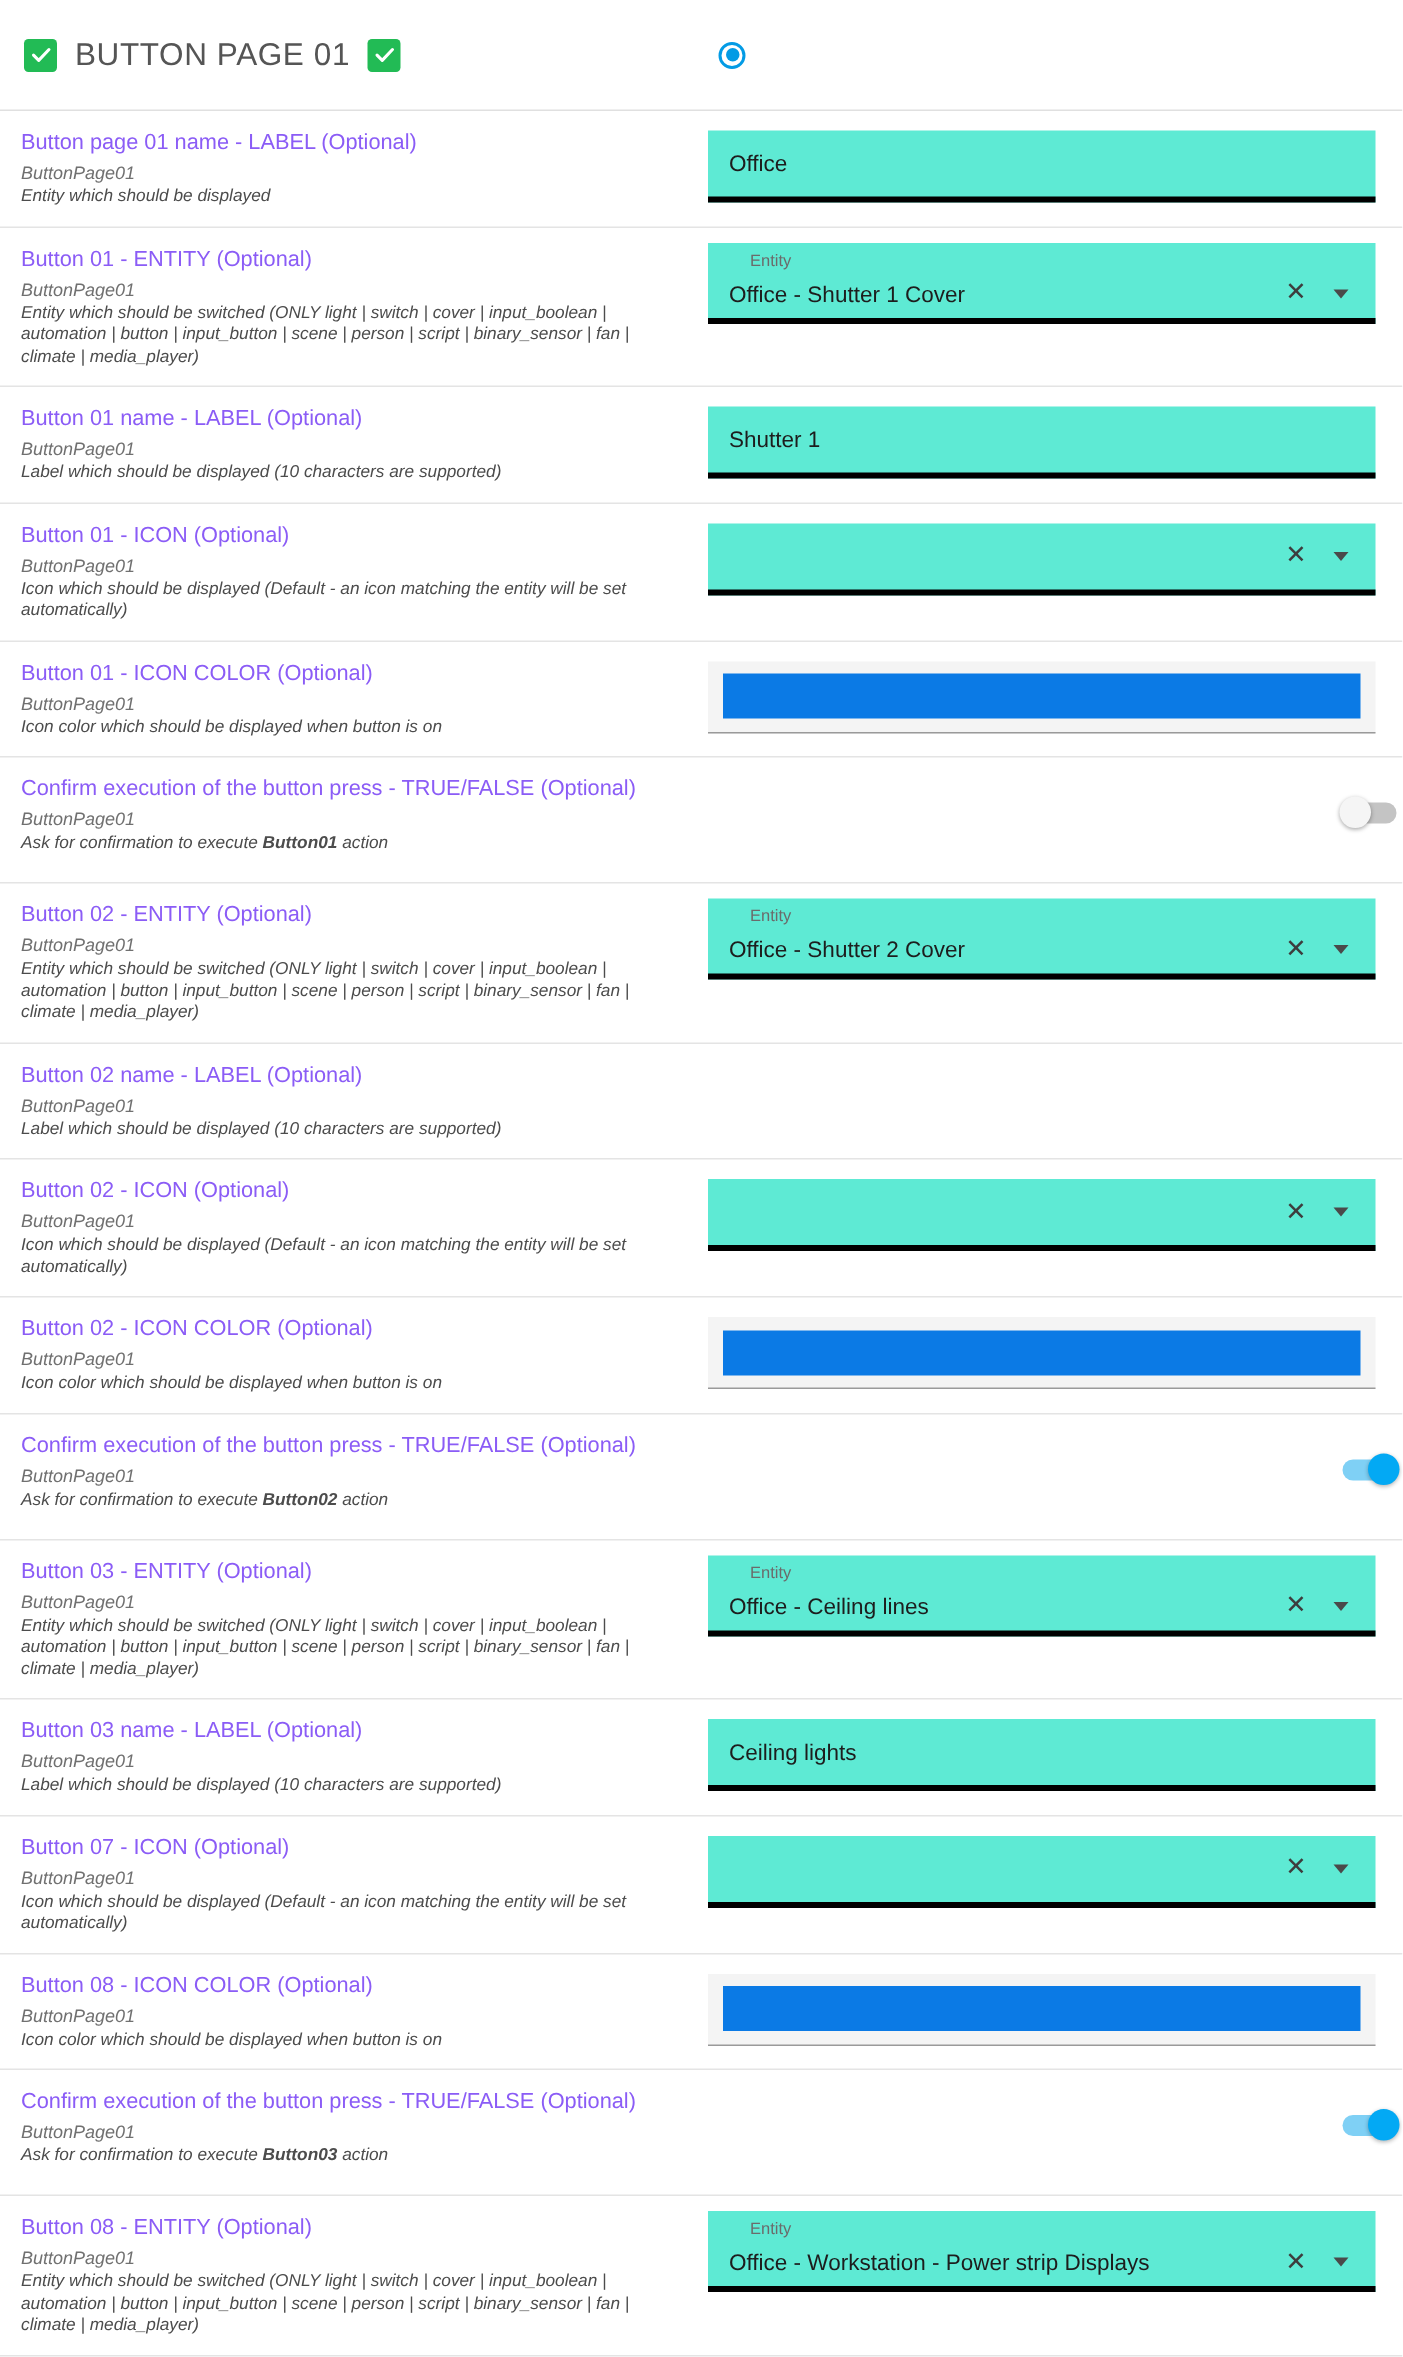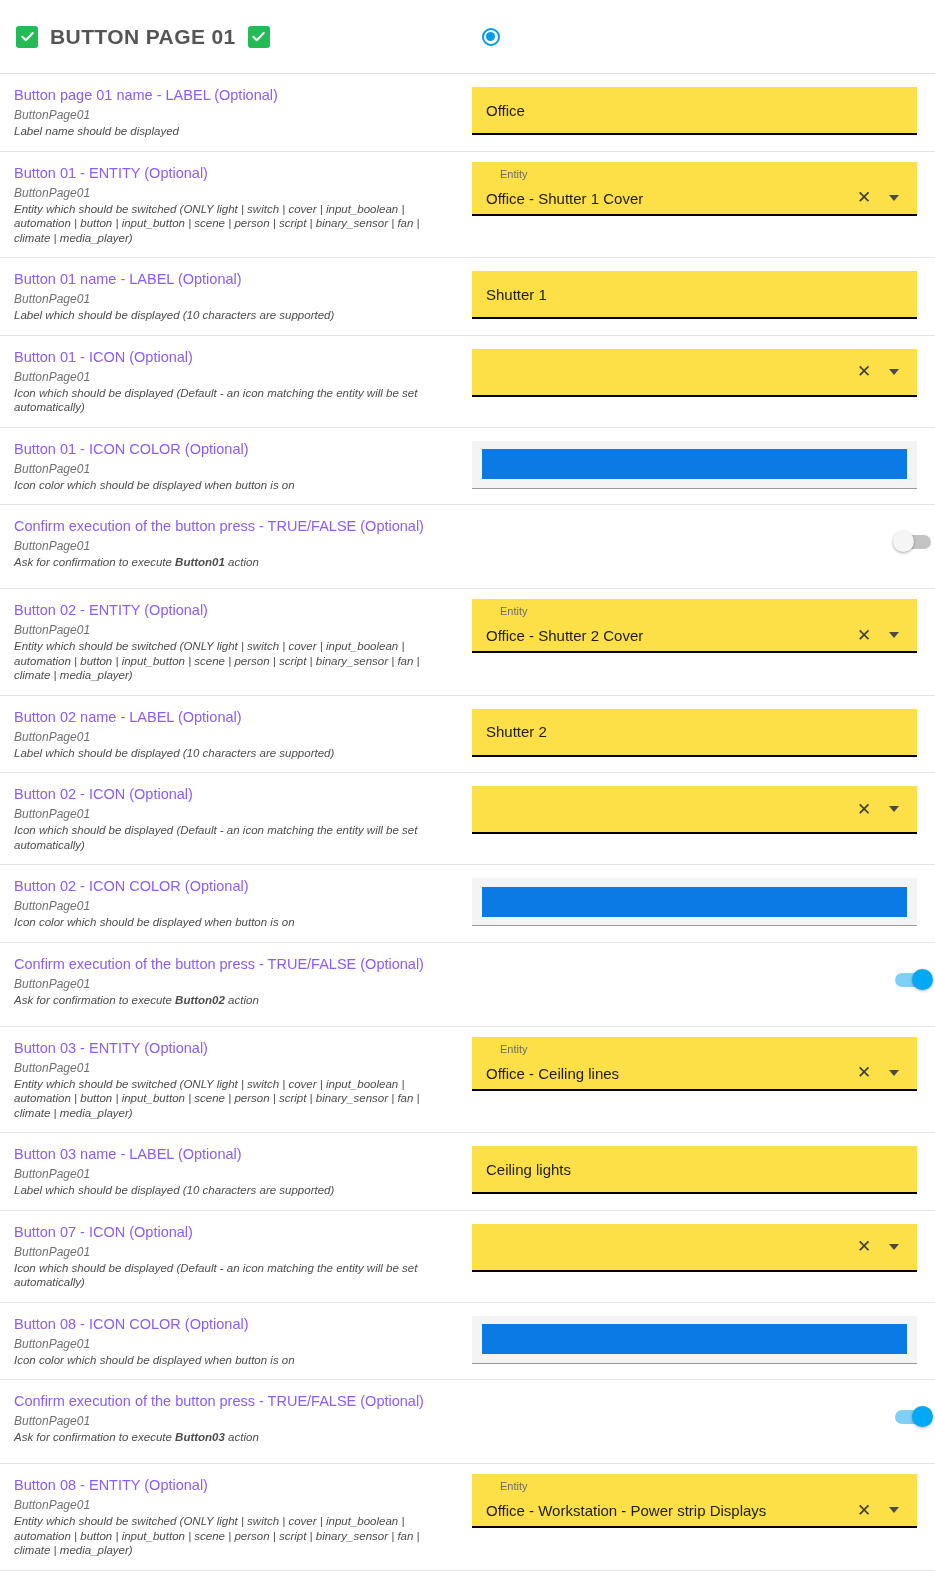--- a/index.html
+++ b/index.html
@@ -26,21 +26,21 @@
   .check-box {
     width: 22px; height: 22px;
     border-radius: 3px;
     background: #22bb55;
     display: flex; align-items: center; justify-content: center;
     flex: 0 0 auto;
   }
   .check-box svg { display: block; }
   .header-title {
     font-size: 21px;
-    font-weight: bold;
+    font-weight: normal;
     color: #555;
     letter-spacing: 0.4px;
     margin: 0 12px;
     white-space: nowrap;
   }
   .radio-wrap {
     margin-left: 212px;
     display: flex; align-items: center;
   }
   .radio-outer {
@@ -91,22 +91,22 @@
     font-style: italic;
     color: #4c4c4c;
     line-height: 14.5px;
     margin-top: 1px;
   }
   .lbl-desc b { font-weight: bold; }
 
   
   .field {
     width: 100%;
-    background: #fde047;
-    border-bottom: 2px solid #000000;
+    background: #5eead4;
+    border-bottom: 4px solid #000000;
     height: 48px;
     display: flex;
     align-items: center;
     padding: 0 14px;
     position: relative;
   }
   .field.with-float { height: 54px; align-items: flex-end; padding-bottom: 7px; }
   .float-label {
     position: absolute;
     top: 6px; left: 28px;
@@ -209,21 +209,21 @@
       <div class="radio-outer">
         <div class="radio-inner"></div>
       </div>
     </div>
   </div>
 
   <div class="row">
     <div class="row-left">
       <div class="lbl-title">Button page 01 name - LABEL (Optional)</div>
       <div class="lbl-sub">ButtonPage01</div>
-      <div class="lbl-desc">Label name should be displayed</div>
+      <div class="lbl-desc">Entity which should be displayed</div>
     </div>
     <div class="row-right">
       <div class="field">
         <div class="field-value">Office</div>
       </div>
     </div>
   </div>
 
   <div class="row entity">
     <div class="row-left">
@@ -322,25 +322,20 @@
       </div>
     </div>
   </div>
 
   <div class="row">
     <div class="row-left">
       <div class="lbl-title">Button 02 name - LABEL (Optional)</div>
       <div class="lbl-sub">ButtonPage01</div>
       <div class="lbl-desc">Label which should be displayed (10 characters are supported)</div>
     </div>
-    <div class="row-right">
-      <div class="field">
-        <div class="field-value">Shutter 2</div>
-      </div>
-    </div>
   </div>
 
   <div class="row">
     <div class="row-left">
       <div class="lbl-title">Button 02 - ICON (Optional)</div>
       <div class="lbl-sub">ButtonPage01</div>
       <div class="lbl-desc">Icon which should be displayed (Default - an icon matching the entity will be set automatically)</div>
     </div>
     <div class="row-right">
       <div class="field">

